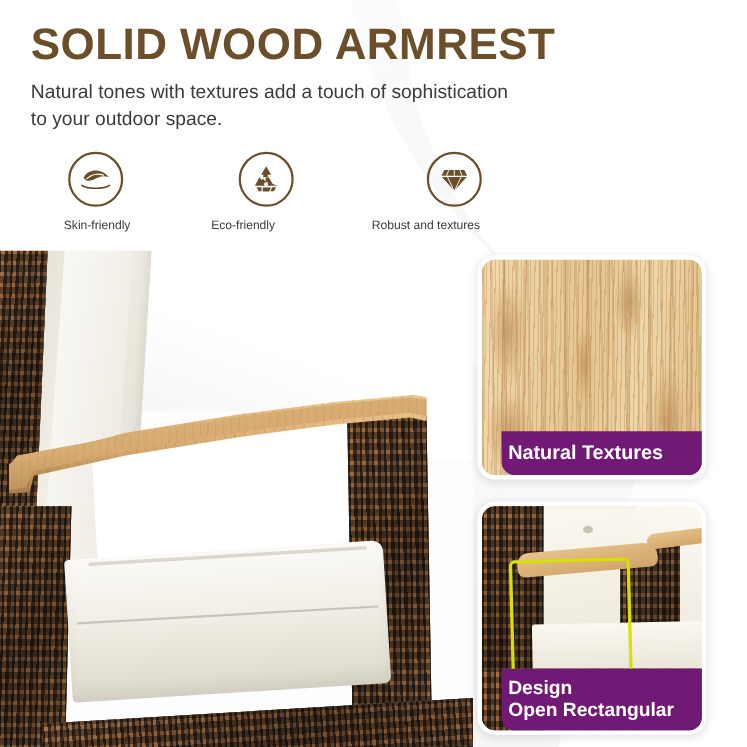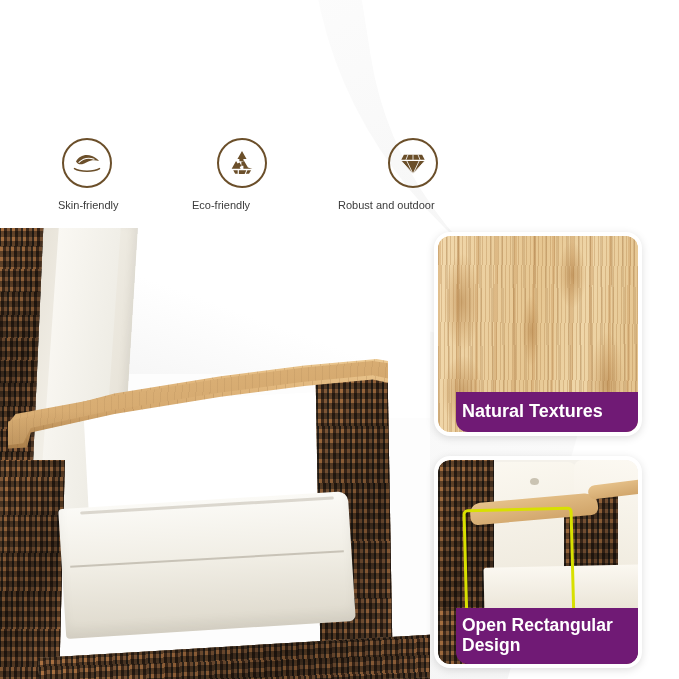--- a/index.html
+++ b/index.html
@@ -443,20 +443,27 @@
 </style>
 </head>
 <body>
 
 <div id="page">
 
   <div class="bg-sweep-a"></div>
   <div class="bg-sweep-b"></div>
   <div class="bg-sweep-c"></div>
 
+  <div class="header">
+    <h1 class="title">SOLID WOOD ARMREST</h1>
+    <p class="subtitle">
+      <span class="line">Natural tones with textures add a touch of sophistication</span>
+      <span class="line">to your outdoor space.</span>
+    </p>
+  </div>
 
   <div class="features">
 
     <div class="feature feature-0">
       <div class="badge-circle">
         <span>
           <svg width="30" height="26" viewBox="0 0 30 26" aria-hidden="true">
             <path d="M4 11.5 C7 5.5, 14 3.5, 20 6 C23 7.2, 25.5 9, 27 11
                      C24 10.2, 21 10, 18.5 10.8 C15.5 11.8, 13 13.6, 10.2 14.2
                      C7.6 14.8, 5.4 13.8, 4 11.5 Z" fill="#6b4f2a"></path>
@@ -499,21 +506,21 @@
               <path d="M10.6 5 L8.4 10.6"></path>
               <path d="M16 5 L16 10.6"></path>
               <path d="M21.4 5 L23.6 10.6"></path>
               <path d="M3.4 11.8 L16 25.8 L28.6 11.8"></path>
               <path d="M9.4 11.8 L16 25.8"></path>
               <path d="M22.6 11.8 L16 25.8"></path>
             </g>
           </svg>
         </span>
       </div>
-      <div class="feature-label">Robust and outdoor</div>
+      <div class="feature-label">Robust and textures</div>
     </div>
 
   </div>
 
   <div class="hero-photo">
     <div class="hero-inner">
       <div class="photo-white-top"></div>
       <div class="photo-white-right"></div>
 
       <div class="cushion-back"></div>
@@ -564,18 +571,18 @@
         <div class="wicker cs-wicker-left"></div>
         <div class="wicker cs-wicker-mid"></div>
         <div class="cs-seat"></div>
         <div class="wicker cs-wicker-bottom"></div>
         <div class="cs-armrest"></div>
         <div class="cs-armrest-2"></div>
         <div class="highlight-rect"></div>
       </div>
     </div>
     <div class="caption caption-bottom">
+      <span class="cline">Design</span>
       <span class="cline">Open Rectangular</span>
-      <span class="cline">Design</span>
     </div>
   </div>
 
 </div>
 
 </body></html>

